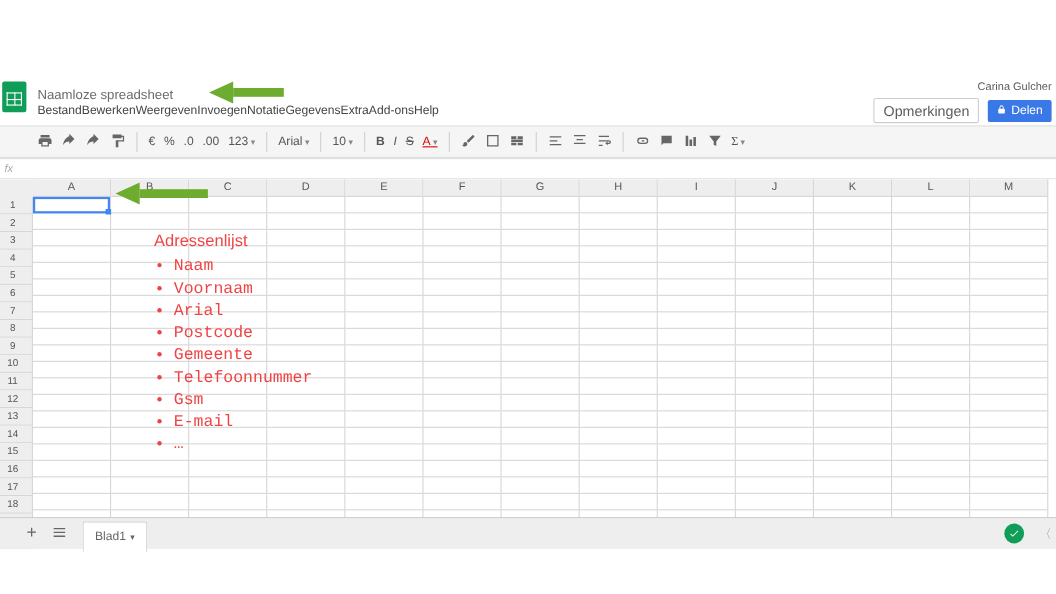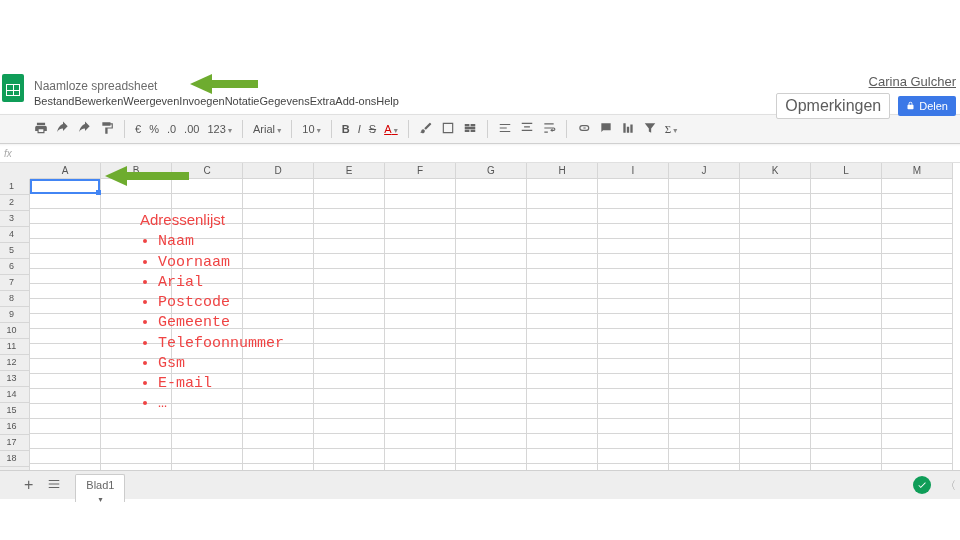--- a/index.html
+++ b/index.html
@@ -46,23 +46,23 @@
     background:
       linear-gradient(#fff,#fff) 0 0/100% 1px no-repeat,
       linear-gradient(#fff,#fff) 0 50%/100% 1px no-repeat,
       linear-gradient(#fff,#fff) 0 100%/100% 1px no-repeat,
       linear-gradient(#fff,#fff) 0 0/1px 100% no-repeat,
       linear-gradient(#fff,#fff) 50% 0/1px 100% no-repeat,
       linear-gradient(#fff,#fff) 100% 0/1px 100% no-repeat;
   }
   .doc-title { font-size:12px; color:#6b6b6b; margin-top:7px; font-weight:400;}
   .topbar-right { margin-left:auto; display:flex; align-items:center; gap:10px; padding-top:2px;}
-  .username { font-size:13px; color:#5c5c5c; text-decoration:underline; }
+  .username { font-size:10px; color:#5c5c5c; }
   .comments-btn {
-    font-size:16px; color:#5c5c5c; border:1px solid #cfcfcf; padding:3px 8px; background:#fff; border-radius:2px;
+    font-size:13px; color:#5c5c5c; border:1px solid #cfcfcf; padding:3px 8px; background:#fff; border-radius:2px;
   }
   .share-btn {
     font-size:11px; color:#fff; background:#3b78e7; padding:4px 8px; border-radius:2px; display:flex; align-items:flex-end; gap:4px;
   }
   .lock-icon svg { width:9px; height:9px; fill:#fff; }
 
   
   .menu-row {
     display:flex; padding:0 0 4px 40px;
     font-size:11px; color:#444;
@@ -106,21 +106,21 @@
     content:""; position:absolute; right:-3px; bottom:-3px; width:5px; height:5px; background:#4285f4;
   }
 
   
   .tab-strip {
     position:absolute; left:0; right:0; bottom:0; height:28px;
     background:var(--header-grey); border-top:1px solid #d0d0d0;
     display:flex; align-items:center; padding:0 10px 0 30px; gap:14px;
     font-size:11px; color:#666;
   }
-  .sheet-tab { background:#fff; padding:4px 10px; border:1px solid #ccc; border-bottom:none; border-radius:2px 2px 0 0; display:flex; gap:4px; align-items:center; height:19px; margin-top:5px;flex-direction:column;}
+  .sheet-tab { background:#fff; padding:4px 10px; border:1px solid #ccc; border-bottom:none; border-radius:2px 2px 0 0; display:flex; gap:4px; align-items:center; height:19px; margin-top:5px;}
   .explore { margin-left:auto; width:18px; height:18px; border-radius:50%; background:#0f9d58; display:flex; align-items:center; justify-content:center;}
   .explore svg { width:10px; height:10px; fill:#fff; }
 
   
   .arrow {
     position:absolute; height:16px;
   }
   .arrow .shaft { position:absolute; top:4px; height:8px; background:var(--green);}
   .arrow .head  {
     position:absolute; top:-2px; width:0; height:0;

